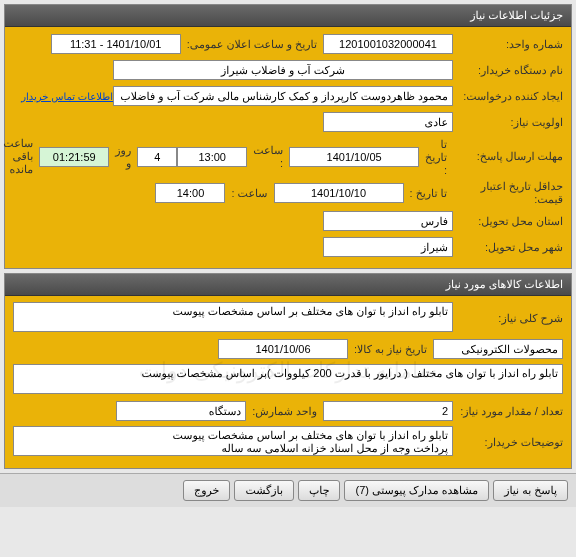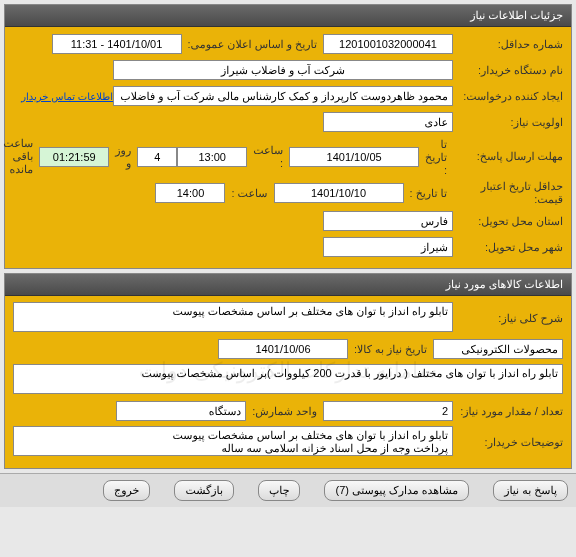--- a/index.html
+++ b/index.html
@@ -87,40 +87,39 @@
   display: flex;
   justify-content: flex-start;
   gap: 4px;
   padding: 6px 8px;
   background: #ddd;
   border-top: 1px solid #aaa;
 }
 button.action {
   background: linear-gradient(#f8f8f8,#dcdcdc);
   border: 1px solid #888;
-  border-radius: 8px;
+  border-radius: 3px;
   padding: 3px 10px;
   font-size: 11px;
   font-family: inherit;
   cursor: pointer;
-  margin-left: 20px;
 }
 .flex-grow { flex: 1; }
 </style>
 </head>
 <body>
 
 <div class="panel">
   <div class="panel-header">جزئیات اطلاعات نیاز</div>
   <div class="panel-body">
 
     <div class="row">
-      <span class="label">شماره حداقل:</span>
+      <span class="label">شماره واحد:</span>
       <input class="field field-med" readonly="" value="1201001032000041" style="">
-      <span class="label-sm">تاریخ و اساس اعلان عمومی:</span>
+      <span class="label-sm">تاریخ و ساعت اعلان عمومی:</span>
       <input class="field field-med" readonly="" value="1401/10/01 - 11:31" style="">
     </div>
 
     <div class="row">
       <span class="label">نام دستگاه خریدار:</span>
       <input class="field field-long" readonly="" value="شرکت آب و فاضلاب شیراز" style="">
     </div>
 
     <div class="row">
       <span class="label">ایجاد کننده درخواست:</span>

